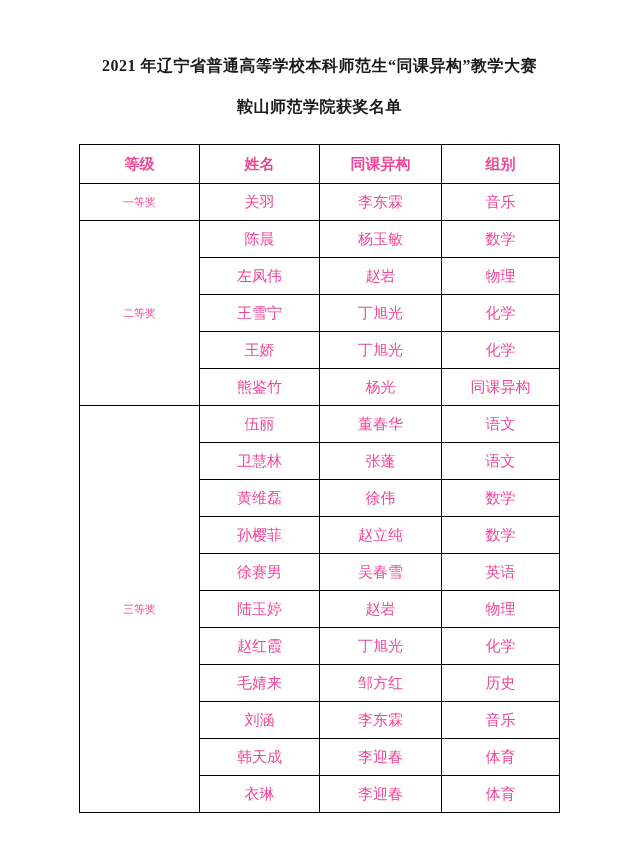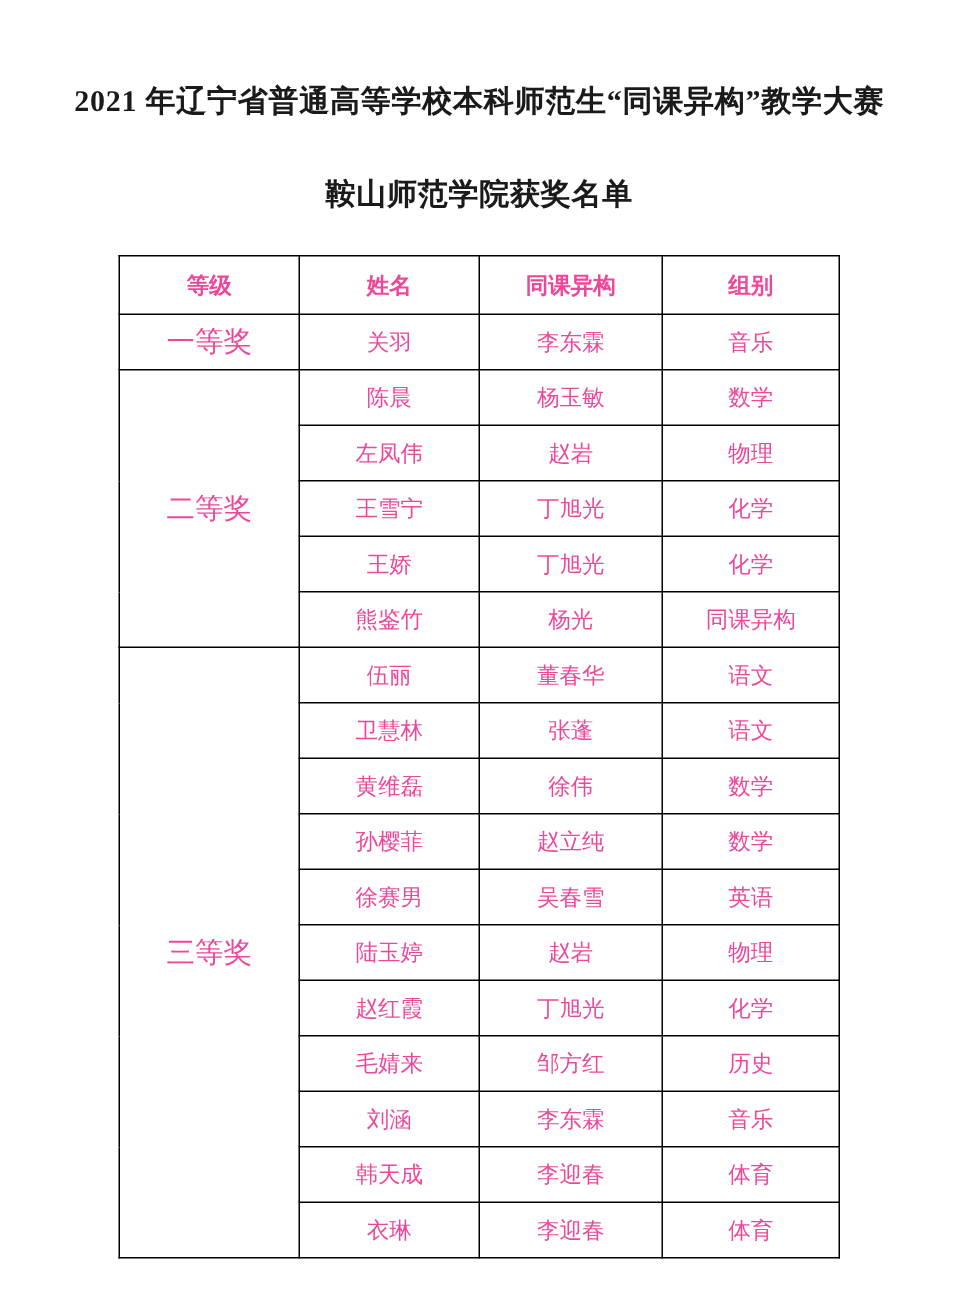--- a/index.html
+++ b/index.html
@@ -19,28 +19,28 @@
     height: 861px;
     position: relative;
     box-sizing: border-box;
     padding: 0;
   }
   .title-block {
     text-align: center;
     padding-top: 56px;
   }
   .title-line {
-    font-size: 20px;
+    font-size: 16px;
     font-weight: bold;
     letter-spacing: 0.5px;
     line-height: 1.2;
     color: #1a1a1a;
   }
   .title-line.second {
-    margin-top: 38px;
+    margin-top: 22px;
   }
   .table-wrap {
     margin-top: 28px;
     display: flex;
     justify-content: center;
   }
   table.award-table {
     border-collapse: collapse;
     width: 480px;
     table-layout: fixed;
@@ -54,21 +54,21 @@
     font-size: 15px;
     color: #ec4899;
     padding: 0 2px;
   }
   table.award-table th {
     font-weight: bold;
     font-size: 15px;
     height: 38px;
   }
   table.award-table td.level-cell {
-    font-size: 19px;
+    font-size: 11px;
   }
   col.c1 { width: 120px; }
   col.c2 { width: 120px; }
   col.c3 { width: 122px; }
   col.c4 { width: 118px; }
 </style>
 </head>
 <body>
 
 <div class="page">

